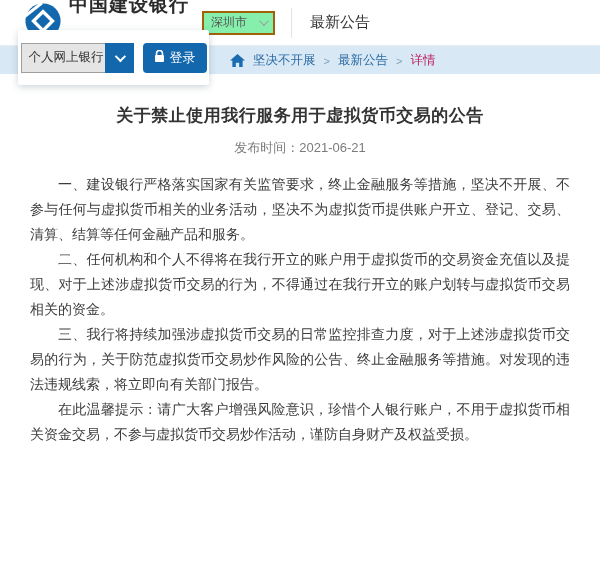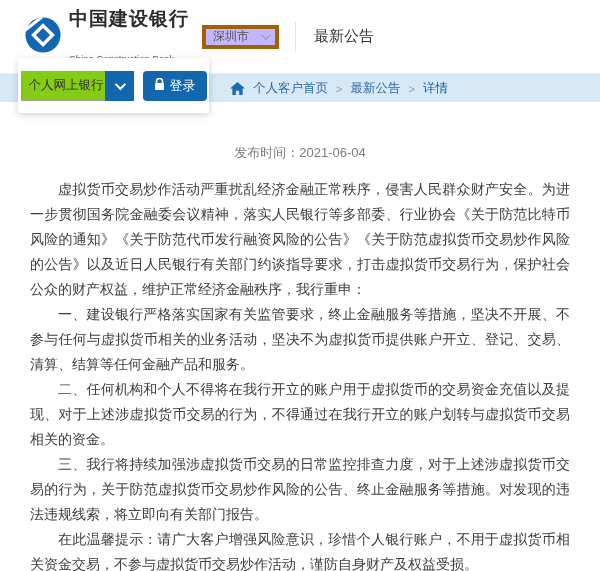--- a/index.html
+++ b/index.html
@@ -1,51 +1,51 @@
 <!DOCTYPE html>
 <html><head>
 <meta charset="utf-8">
 <style>
   * { box-sizing: border-box; margin: 0; padding: 0; }
   html,body { background:#f2f2f2; }
   body { font-family: "Liberation Sans", "DejaVu Sans", sans-serif; }
   .page { width:600px; height:571px; background:#fff; position:relative; overflow:hidden; margin:0 auto; }
 
   
-  .header { height:73px; display:flex; align-items:center; padding-left:24px; background:#fff; }
+  .header { height:45px; display:flex; align-items:center; padding-left:24px; background:#fff; }
   .logo { display:flex; align-items:center; cursor:pointer; }
   .logo-text { margin-left:7px; }
   .logo-cn { font-size:19px; font-weight:bold; color:#2b2b2b; letter-spacing:1px; line-height:20px; }
   .logo-en { font-size:9.5px; color:#5f5f5f; line-height:11px;margin-top:24px; }
-  .city-select { margin-left:13px; border:4px solid #a16207; background:#c4b5fd; height:24px;
+  .city-select { margin-left:13px; border:2px solid #a16207; background:#86efac; height:24px;
                  display:flex; align-items:center; gap:12px; padding:0 7px; font-size:12px; color:#555; cursor:pointer; }
   .chev-gray { width:7px; height:7px; border-right:1.5px solid #999; border-bottom:1.5px solid #999;
                transform:rotate(45deg) translateY(-2px); }
   .header-divider { width:1px; height:30px; background:#e3e3e3; margin:0 18px 0 16px; }
   .header-title { font-size:15px; color:#333; }
 
   
   .bc-bar { position:relative; height:29px; background:#d8e8f4; border-top:1px solid #e6eef5; }
   .login-card { position:absolute; left:18px; top:-16px; width:191px; height:55px; background:#fff;
                 box-shadow:0 2px 7px rgba(60,80,100,.25); border-radius:2px; z-index:5;
                 display:flex; align-items:center; justify-content:center; gap:9px; }
   .bank-select { display:flex; align-items:stretch; height:30px; cursor:pointer; }
-  .bank-select-box { width:84px; border:1px solid #9f9f9f; border-right:none; background:#84cc16;
+  .bank-select-box { width:84px; border:1px solid #9f9f9f; border-right:none; background:#e5e5e5;
                      font-size:12.5px; color:#333; display:flex; align-items:center; padding-left:7px; white-space:nowrap;text-align:center; }
   .bank-select-btn { width:29px; background:#1368ad; display:flex; align-items:center; justify-content:center; }
   .chev-white { width:8px; height:8px; border-right:2px solid #fff; border-bottom:2px solid #fff;
                 transform:rotate(45deg) translateY(-2px); }
   .login-btn { height:30px; background:#1368ad; border:none; border-radius:4px; color:#fff; font-size:13px;
                display:flex; align-items:center; gap:5px; padding:0 11px; cursor:pointer;
                font-family:inherit;text-align:right; }
   .breadcrumb { position:absolute; left:230px; top:0; height:29px; display:flex; align-items:center;
                 gap:8px; font-size:12.5px; }
   .bc-link { color:#2e6da6; cursor:pointer; text-decoration:none; }
   .bc-sep { color:#7fa3c2; font-size:11px; }
-  .bc-current { color:#0369a1; }
+  .bc-current { color:#be185d; }
   .home-ico { display:flex; align-items:center; }
 
   
   .main { padding:30px 30px 0 30px; }
   .announce-title { text-align:center; font-size:17px; font-weight:bold; color:#333; letter-spacing:.5px; }
   .publish { text-align:center; font-size:13px; color:#7b7b7b; margin-top:12px; }
   .body-text { margin-top:15px; font-size:14px; line-height:25px; color:#3d3d3d; text-align:justify; }
   .body-text p { text-indent:2em; }
 </style>
 </head>
@@ -93,32 +93,32 @@
         </span>
         <span>登录</span>
       </button>
     </div>
     <div class="breadcrumb">
       <span class="home-ico">
         <svg width="15" height="14" viewBox="0 0 16 15">
           <path d="M8 0 L16 7 H13.5 V14 H9.8 V9.5 H6.2 V14 H2.5 V7 H0 Z" fill="#1a6bb0"></path>
         </svg>
       </span>
-      <a class="bc-link">个人客户首页</a>
+      <a class="bc-link">坚决不开展</a>
       <span class="bc-sep">&gt;</span>
       <a class="bc-link">最新公告</a>
       <span class="bc-sep">&gt;</span>
       <span class="bc-current">详情</span>
     </div>
   </div>
 
   <div class="main">
-    <div class="publish">发布时间：2021-06-04</div>
+    <div class="announce-title">关于禁止使用我行服务用于虚拟货币交易的公告</div>
+    <div class="publish">发布时间：2021-06-21</div>
     <div class="body-text">
-      <p>虚拟货币交易炒作活动严重扰乱经济金融正常秩序，侵害人民群众财产安全。为进一步贯彻国务院金融委会议精神，落实人民银行等多部委、行业协会《关于防范比特币风险的通知》《关于防范代币发行融资风险的公告》《关于防范虚拟货币交易炒作风险的公告》以及近日人民银行有关部门约谈指导要求，打击虚拟货币交易行为，保护社会公众的财产权益，维护正常经济金融秩序，我行重申：</p>
       <p>一、建设银行严格落实国家有关监管要求，终止金融服务等措施，坚决不开展、不参与任何与虚拟货币相关的业务活动，坚决不为虚拟货币提供账户开立、登记、交易、清算、结算等任何金融产品和服务。</p>
       <p>二、任何机构和个人不得将在我行开立的账户用于虚拟货币的交易资金充值以及提现、对于上述涉虚拟货币交易的行为，不得通过在我行开立的账户划转与虚拟货币交易相关的资金。</p>
       <p>三、我行将持续加强涉虚拟货币交易的日常监控排查力度，对于上述涉虚拟货币交易的行为，关于防范虚拟货币交易炒作风险的公告、终止金融服务等措施。对发现的违法违规线索，将立即向有关部门报告。</p>
       <p>在此温馨提示：请广大客户增强风险意识，珍惜个人银行账户，不用于虚拟货币相关资金交易，不参与虚拟货币交易炒作活动，谨防自身财产及权益受损。</p>
     </div>
 
   </div>
 
 </div>
 

